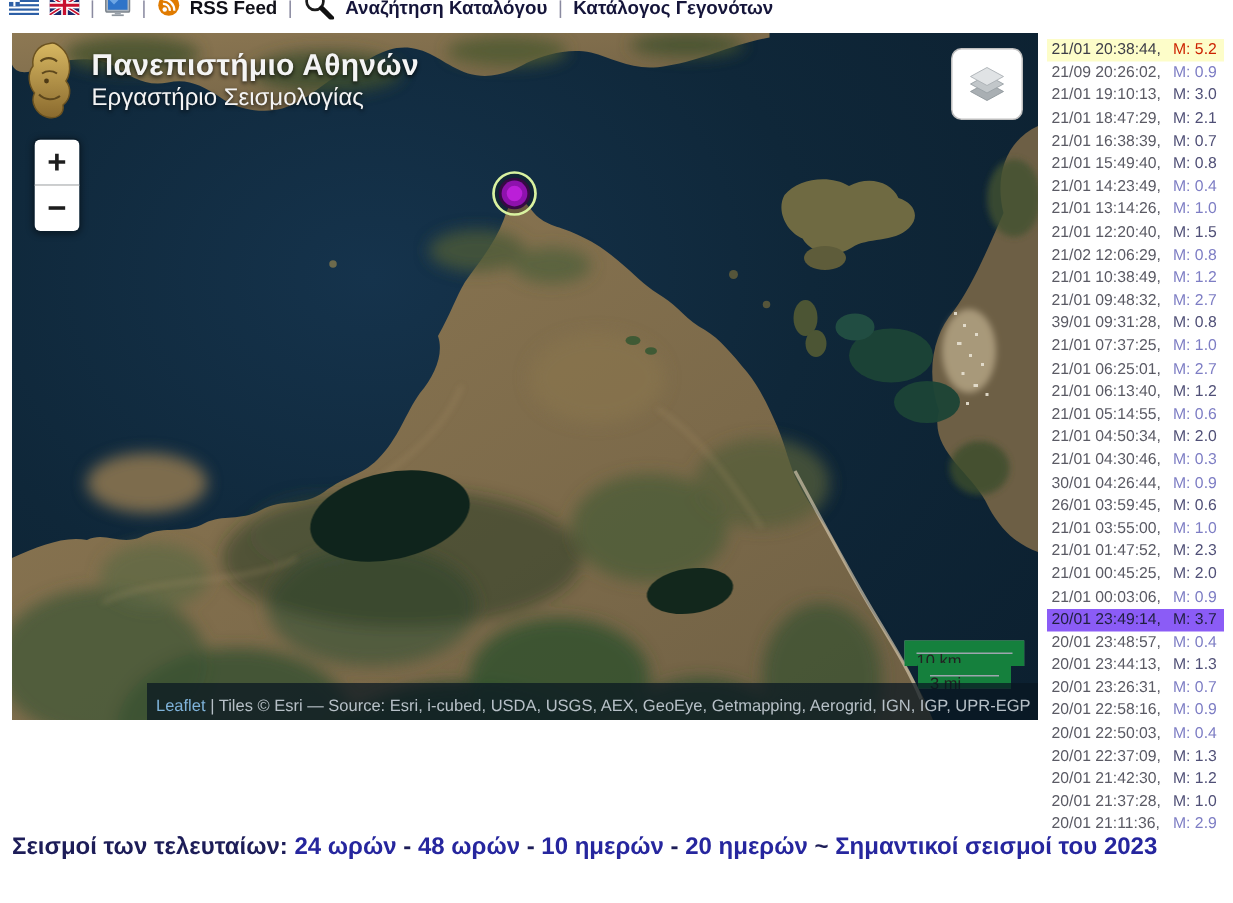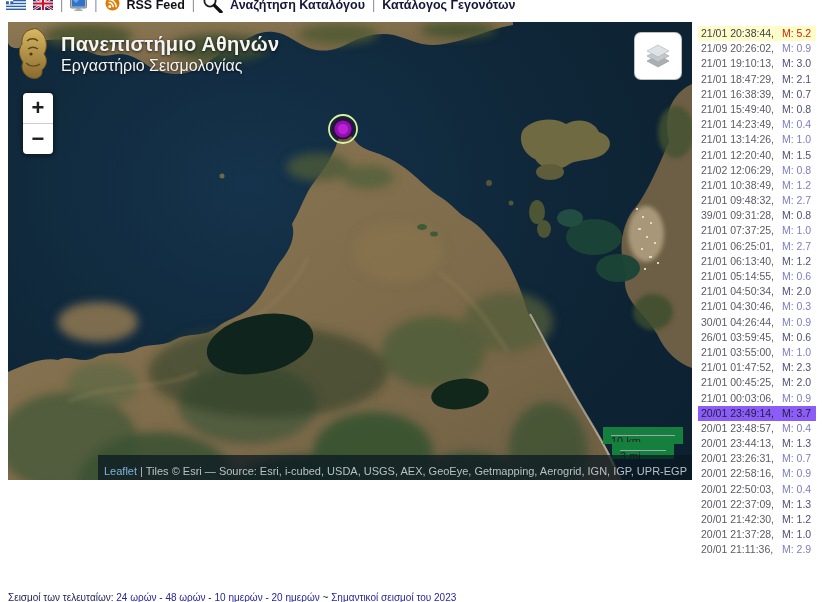--- a/index.html
+++ b/index.html
@@ -66,21 +66,21 @@
   .q-mag{display:inline-block}
   .quake-row.purple .q-mag{color:#7d7dc4}
   .quake-row.dark   .q-mag{color:#4f4f76}
   .quake-row.alert{background:#fdfdc9}
   .quake-row.alert .q-date{color:#3d3d48}
   .quake-row.alert .q-mag{color:#cc2200}
   .quake-row.selected{background:#8b5cf6}
   .quake-row.selected .q-date,.quake-row.selected .q-mag{color:#1f1f3e}
   
   .footer{
-    position:absolute;left:8px;top:592px;font-size:10px;font-weight:normal;
+    position:absolute;left:8px;top:556px;font-size:16px;font-weight:bold;
     color:#1d1d58;white-space:nowrap;
   }
   .footer a{color:#26269e;text-decoration:none;cursor:pointer}
 </style>
 </head>
 <body>
 
 <div class="topbar">
   <span class="flag">
     <svg width="20" height="13" viewBox="0 0 20 13">

